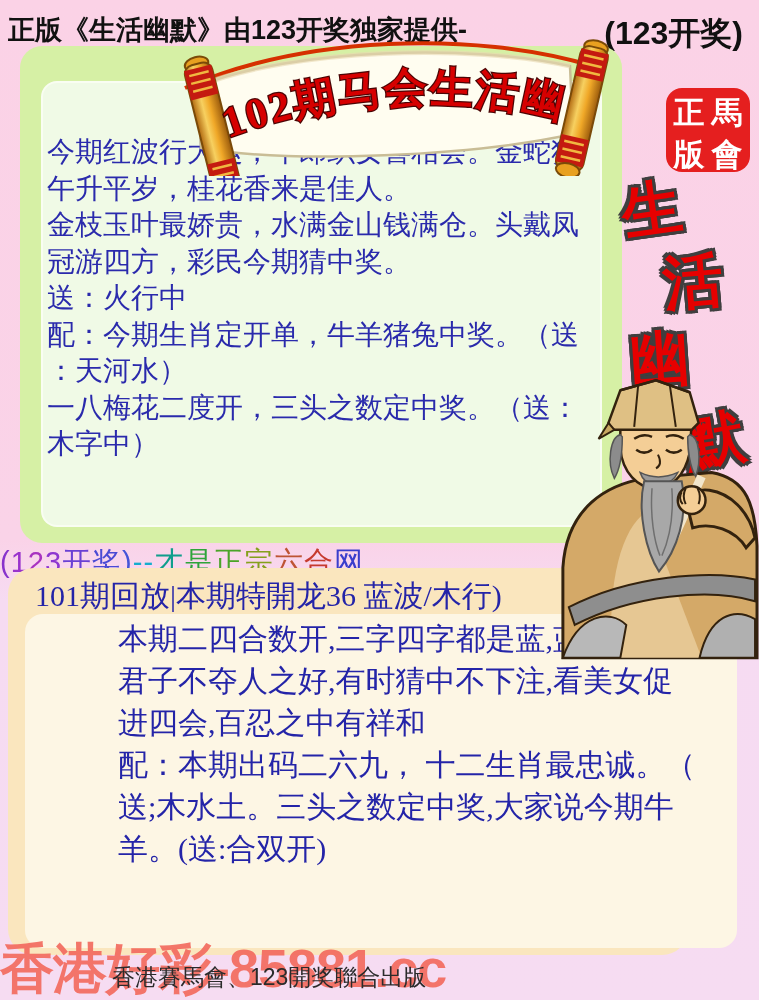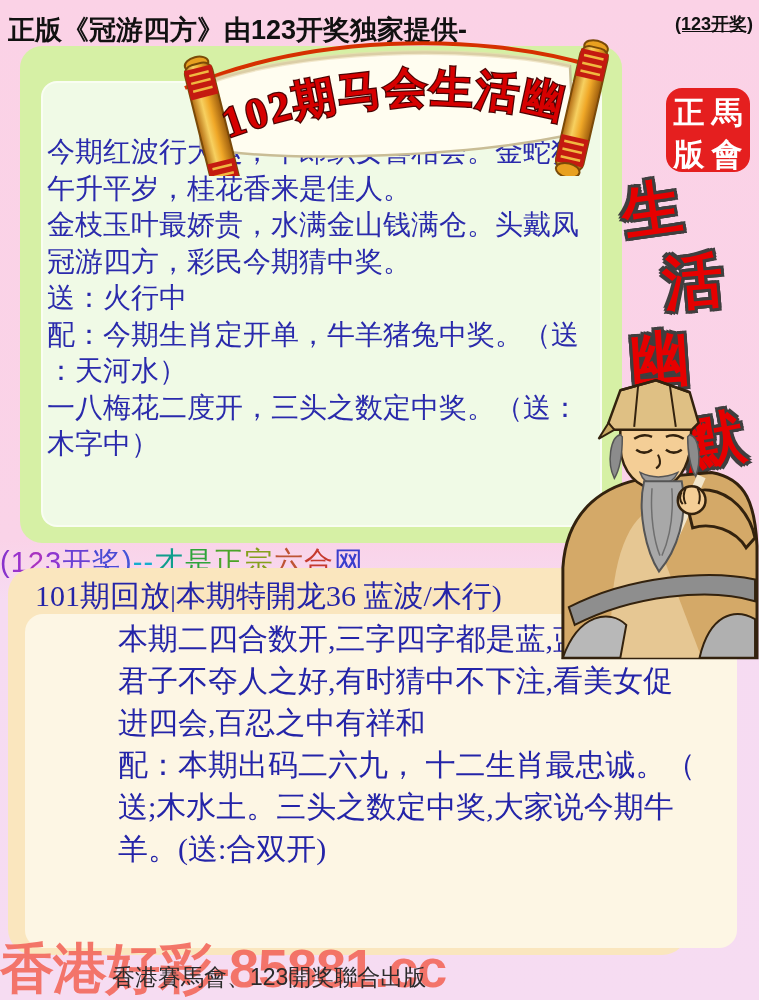--- a/index.html
+++ b/index.html
@@ -4,21 +4,21 @@
 <style>
   html,body{margin:0;padding:0;}
   .page{
     position:relative; width:759px; height:1000px; overflow:hidden;
     background:linear-gradient(180deg,#FBD2E6 0%,#FAD3E8 54%,#F6DBF2 60%,#F6DCF2 100%);
     font-family:"Liberation Sans", sans-serif;
   }
   
   .top-header{position:absolute;left:0;top:0;width:759px;height:46px;}
   .top-header .left{position:absolute;left:8px;top:12px;font-size:27px;font-weight:600;color:#111;letter-spacing:0px;}
-  .top-header .right{position:absolute;right:6px;top:12px;font-size:18px;font-weight:600;color:#111;text-decoration:underline;}
+  .top-header .right{position:absolute;right:16px;top:12px;font-size:32px;font-weight:600;color:#111;}
   
   .box1-outer{position:absolute;left:20px;top:46px;width:602px;height:497px;background:#D6F0A5;border-radius:22px;z-index:1;}
   .box1-inner{position:absolute;left:23px;top:37px;width:557px;height:442px;background:#F0FAE6;border-radius:14px;box-shadow:0 0 0 2px rgba(255,255,255,.85);}
   .box1-text{position:absolute;left:27px;top:88px;width:560px;z-index:2;
     font-family:"Liberation Serif","DejaVu Serif",serif;font-size:28px;line-height:36.5px;color:#2A2AAC;}
   .box1-text .t-line{white-space:nowrap;}
   
   .scroll-banner{position:absolute;left:143px;top:34px;width:478px;height:142px;z-index:3;}
   
   .seal-badge{position:absolute;left:666px;top:88px;width:84px;height:84px;background:#E51F1F;border-radius:16px;z-index:2;
@@ -46,21 +46,21 @@
   .watermark{position:absolute;left:0px;top:933px;z-index:5;font-size:54px;font-weight:bold;letter-spacing:-1px;
     color:rgba(242,106,94,.92);white-space:nowrap;}
   .publisher{position:absolute;left:112px;top:962px;z-index:6;font-size:23px;color:#2B2B2B;white-space:nowrap;}
 </style>
 </head>
 <body>
 
 <div class="page">
 
   <div class="top-header">
-    <div class="left">正版《冠游四方》由123开奖独家提供-</div>
+    <div class="left">正版《生活幽默》由123开奖独家提供-</div>
     <div class="right">(123开奖)</div>
   </div>
 
   <div class="box1-outer">
     <div class="box1-inner"></div>
     <div class="box1-text">
         <div class="t-line">今期红波行大运，牛郎织女喜相会。金蛇狂</div>
         <div class="t-line">午升平岁，桂花香来是佳人。</div>
         <div class="t-line">金枝玉叶最娇贵，水满金山钱满仓。头戴凤</div>
         <div class="t-line">冠游四方，彩民今期猜中奖。</div>

